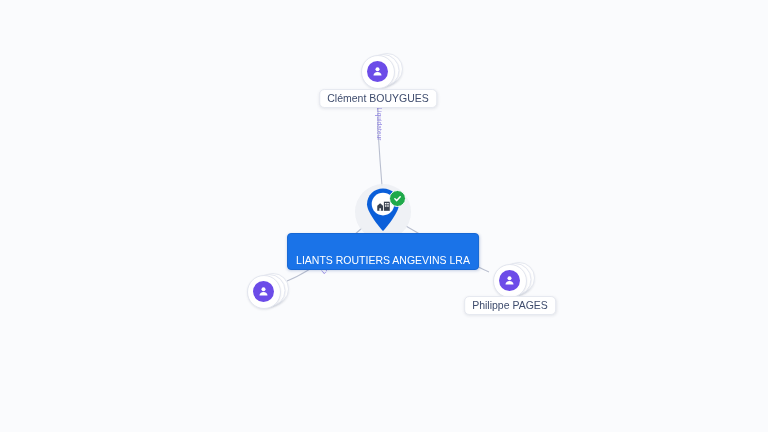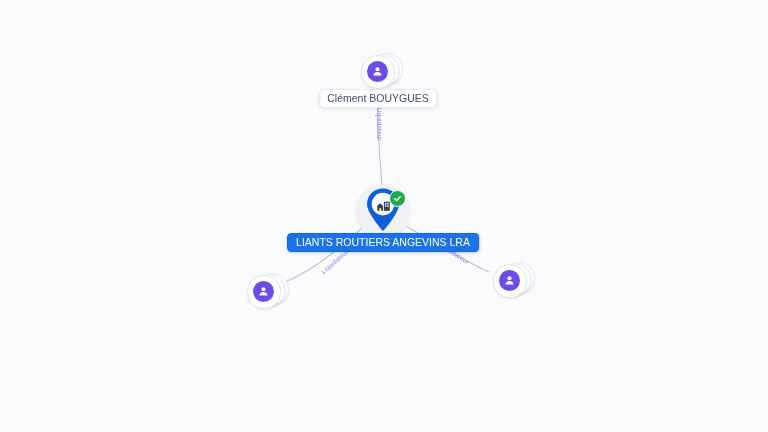--- a/index.html
+++ b/index.html
@@ -78,21 +78,21 @@
     line-height:12px;
     color:#3e4c6d;
     white-space:nowrap;
   }
   .node-label.primary{
     background:#1a73e8;
     border:1px solid #1667d4;
     color:#ffffff;
     border-radius:4px;
     font-size:10.5px;
-    padding:2px 8px 3px 8px;
+    padding:20px 8px 3px 8px;
     box-shadow:0 1px 3px rgba(20,60,140,.22);
   }
 
   
   .edge-label{
     position:absolute;
     font-size:6.5px;
     letter-spacing:.1px;
     color:#8b7ee0;
     white-space:nowrap;
@@ -156,20 +156,21 @@
       <div class="sheet s2"></div>
       <div class="sheet s1"></div>
       <div class="avatar-disc">
         <svg width="13" height="13" viewBox="0 0 24 24" fill="#ffffff">
           <circle cx="12" cy="8" r="3.7"></circle>
           <path d="M4.6 19.4c0-4.1 3.3-6.4 7.4-6.4s7.4 2.3 7.4 6.4z"></path>
         </svg>
       </div>
     </div>
   </div>
+  <div class="node-label" style="left:510px;top:296px;">Philippe PAGES</div>
 
   <div class="node" style="left:383px;top:212px;">
     <div class="pin-wrap">
       <div class="pin-halo"></div>
       <div class="pin">
         <svg width="34" height="44" viewBox="0 0 34 44">
           <path d="M17 43.2 C17 43.2 33 25.5 33 16.3 C33 7.3 25.8 0.6 17 0.6 C8.2 0.6 1 7.3 1 16.3 C1 25.5 17 43.2 17 43.2 Z" fill="#0B5FD9"></path>
           <circle cx="17" cy="16.1" r="11.3" fill="#ffffff"></circle>
         </svg>
       </div>

